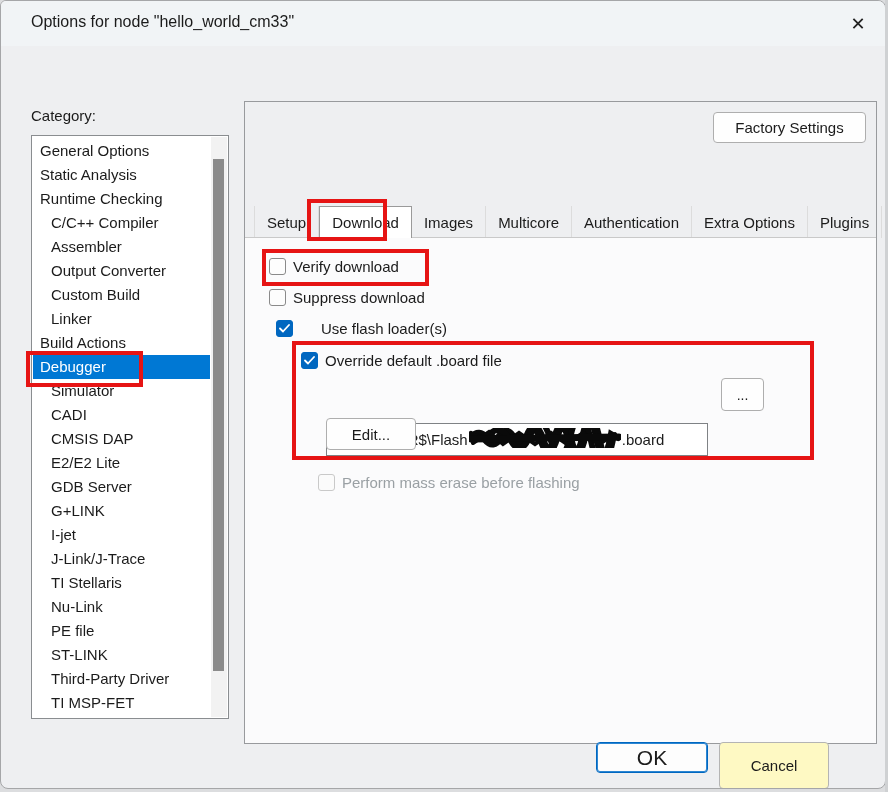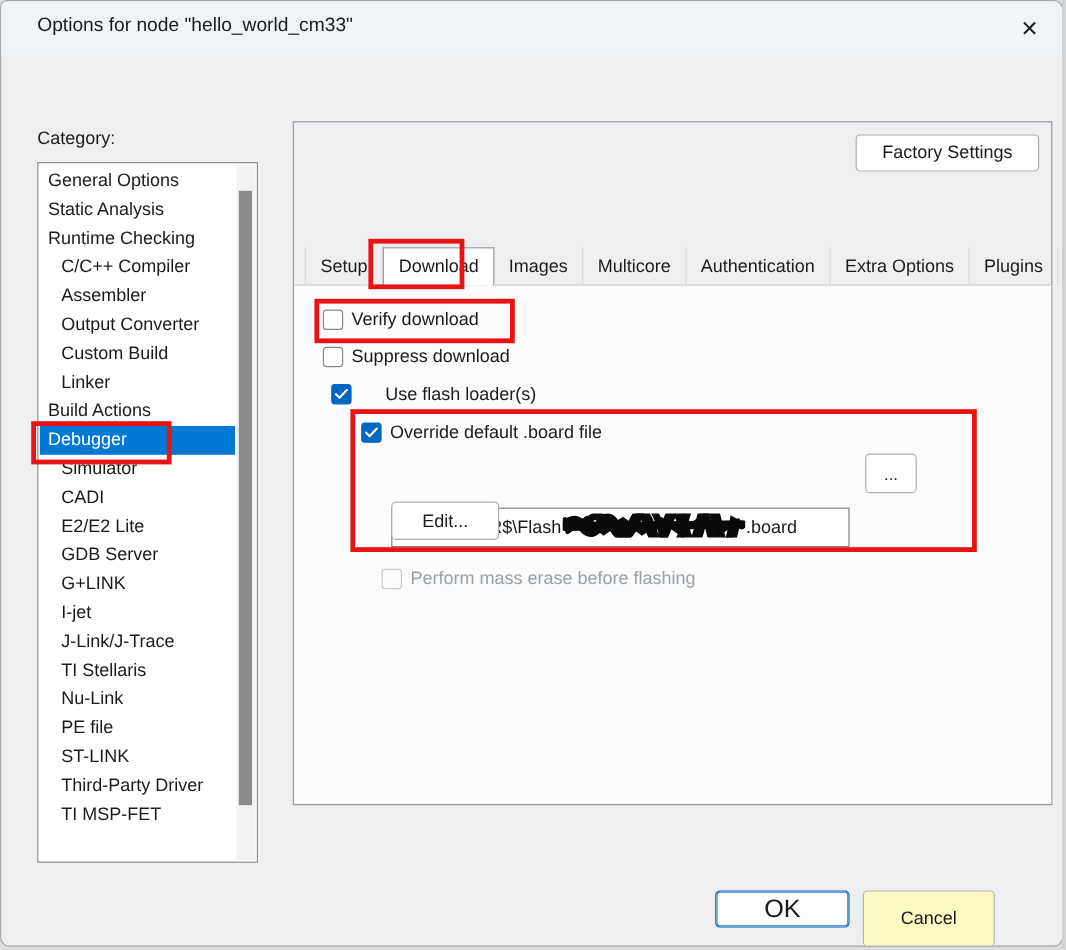--- a/index.html
+++ b/index.html
@@ -10,31 +10,31 @@
             background:#eeeff1; border:1px solid #a5a6a8; border-radius:8px;
             border-top-left-radius:6px; overflow:hidden; }
 
   .titlebar { position:absolute; left:0; top:0; width:100%; height:45px; background:#f1f4f6; }
   .title { position:absolute; left:30px; top:12px; font-size:16px; color:#1b1b1b; }
   .close-btn { position:absolute; right:14px; top:10px; width:26px; height:26px;
                display:flex; align-items:center; justify-content:center; font-size:18px; color:#222; cursor:pointer; }
 
   .category-label { position:absolute; left:30px; top:106px; font-size:15px; }
 
-  .listbox { position:absolute; left:30px; top:134px; width:184px; height:584px;
+  .listbox { position:absolute; left:30px; top:134px; width:198px; height:584px;
              background:#ffffff; border:1px solid #8a8d90; }
   .list-inner { position:absolute; left:1px; top:3px; right:18px; bottom:3px; overflow:hidden; }
   .list-item { height:24px; line-height:24px; font-size:15px; padding-left:7px; white-space:nowrap; cursor:default; }
   .list-item.lvl1 { padding-left:18px; }
   .list-item.selected { background:#0078d4; color:#ffffff; }
 
   .list-scrollbar { position:absolute; top:1px; right:1px; width:16px; bottom:1px; background:#f2f2f2; }
   .list-thumb { position:absolute; left:2px; width:11px; top:22px; height:512px; background:#8b8b8b; }
 
-  .frame { position:absolute; left:243px; top:100px; width:633px; height:570px;
+  .frame { position:absolute; left:243px; top:100px; width:633px; height:643px;
            border:1px solid #989a9d; background:#eeeff1; }
 
   .factory-btn { position:absolute; top:10px; right:10px; width:153px; height:31px;
                  background:#fefefe; border:1px solid #aeaeae; border-radius:4px;
                  font-size:15px; display:flex; align-items:center; justify-content:center; cursor:pointer; }
 
   .tabstrip { position:absolute; left:0px; top:104px; right:0px; height:32px; display:flex; padding-left:9px; }
   .tab { height:32px; padding:0 12px; display:flex; align-items:center; font-size:15px;
          border-right:1px solid #dcdcdc; cursor:pointer; white-space:nowrap; }
   .tab:first-child { border-left:1px solid #dcdcdc; }
@@ -99,20 +99,21 @@
         <div class="list-item">Runtime Checking</div>
         <div class="list-item lvl1">C/C++ Compiler</div>
         <div class="list-item lvl1">Assembler</div>
         <div class="list-item lvl1">Output Converter</div>
         <div class="list-item lvl1">Custom Build</div>
         <div class="list-item lvl1">Linker</div>
         <div class="list-item">Build Actions</div>
         <div class="list-item selected">Debugger</div>
         <div class="list-item lvl1">Simulator</div>
         <div class="list-item lvl1">CADI</div>
+        <div class="list-item lvl1">CMSIS DAP</div>
         <div class="list-item lvl1">E2/E2 Lite</div>
         <div class="list-item lvl1">GDB Server</div>
         <div class="list-item lvl1">G+LINK</div>
         <div class="list-item lvl1">I-jet</div>
         <div class="list-item lvl1">J-Link/J-Trace</div>
         <div class="list-item lvl1">TI Stellaris</div>
         <div class="list-item lvl1">Nu-Link</div>
         <div class="list-item lvl1">PE file</div>
         <div class="list-item lvl1">ST-LINK</div>
         <div class="list-item lvl1">Third-Party Driver</div>

